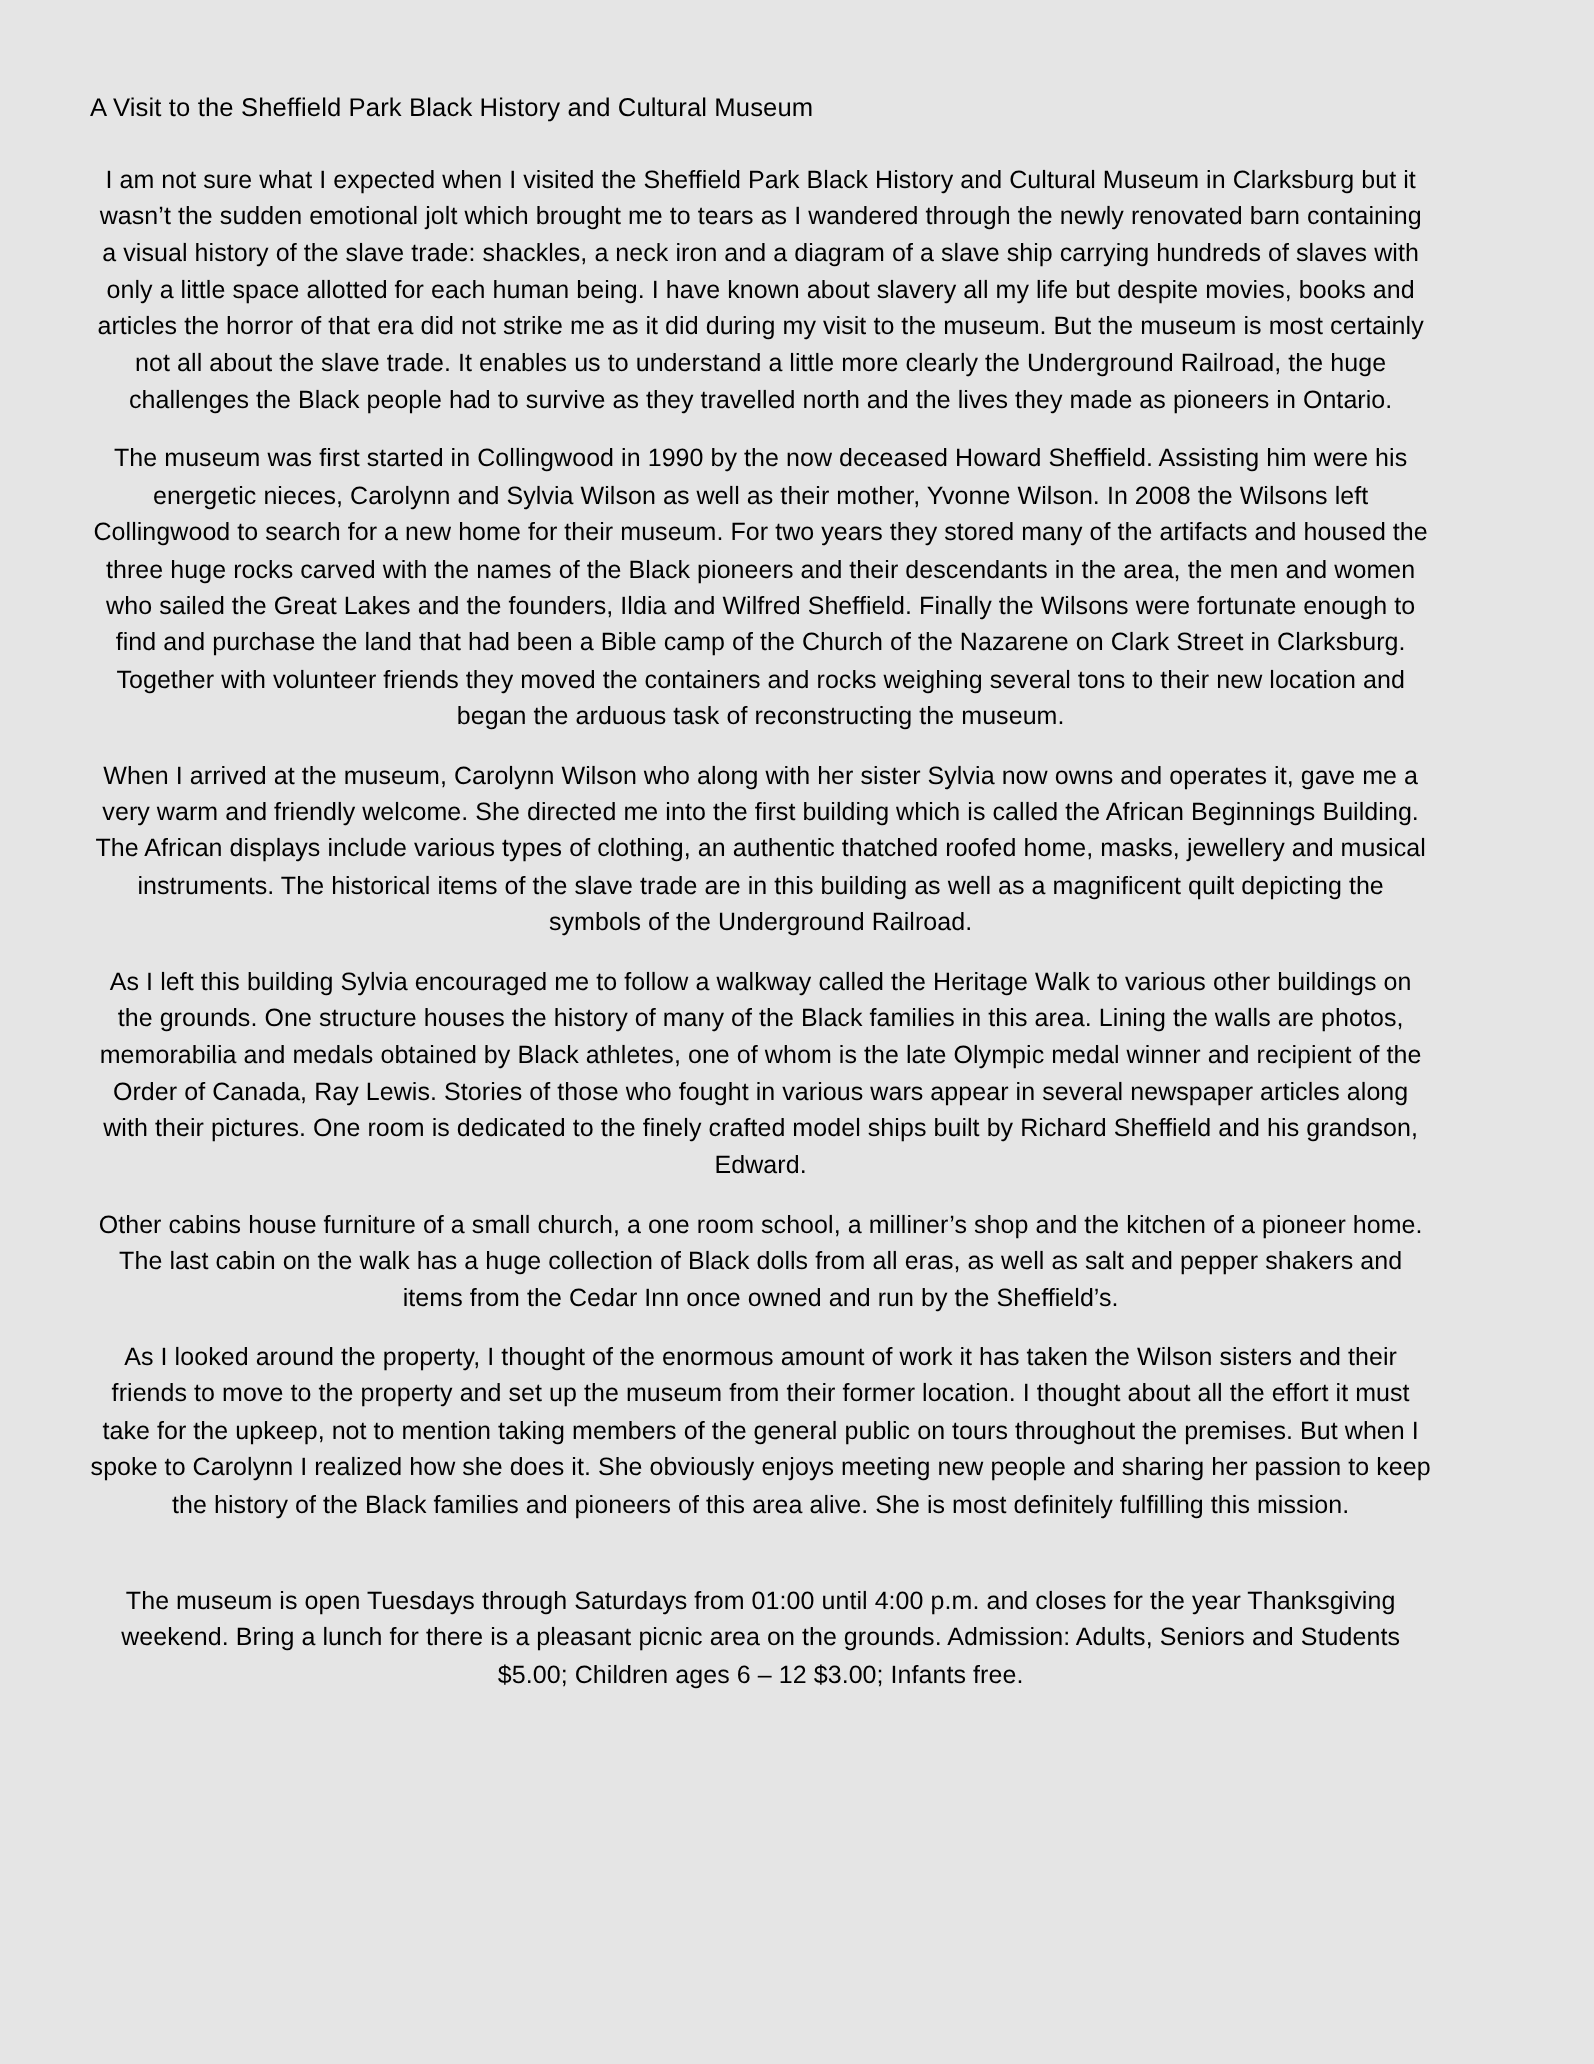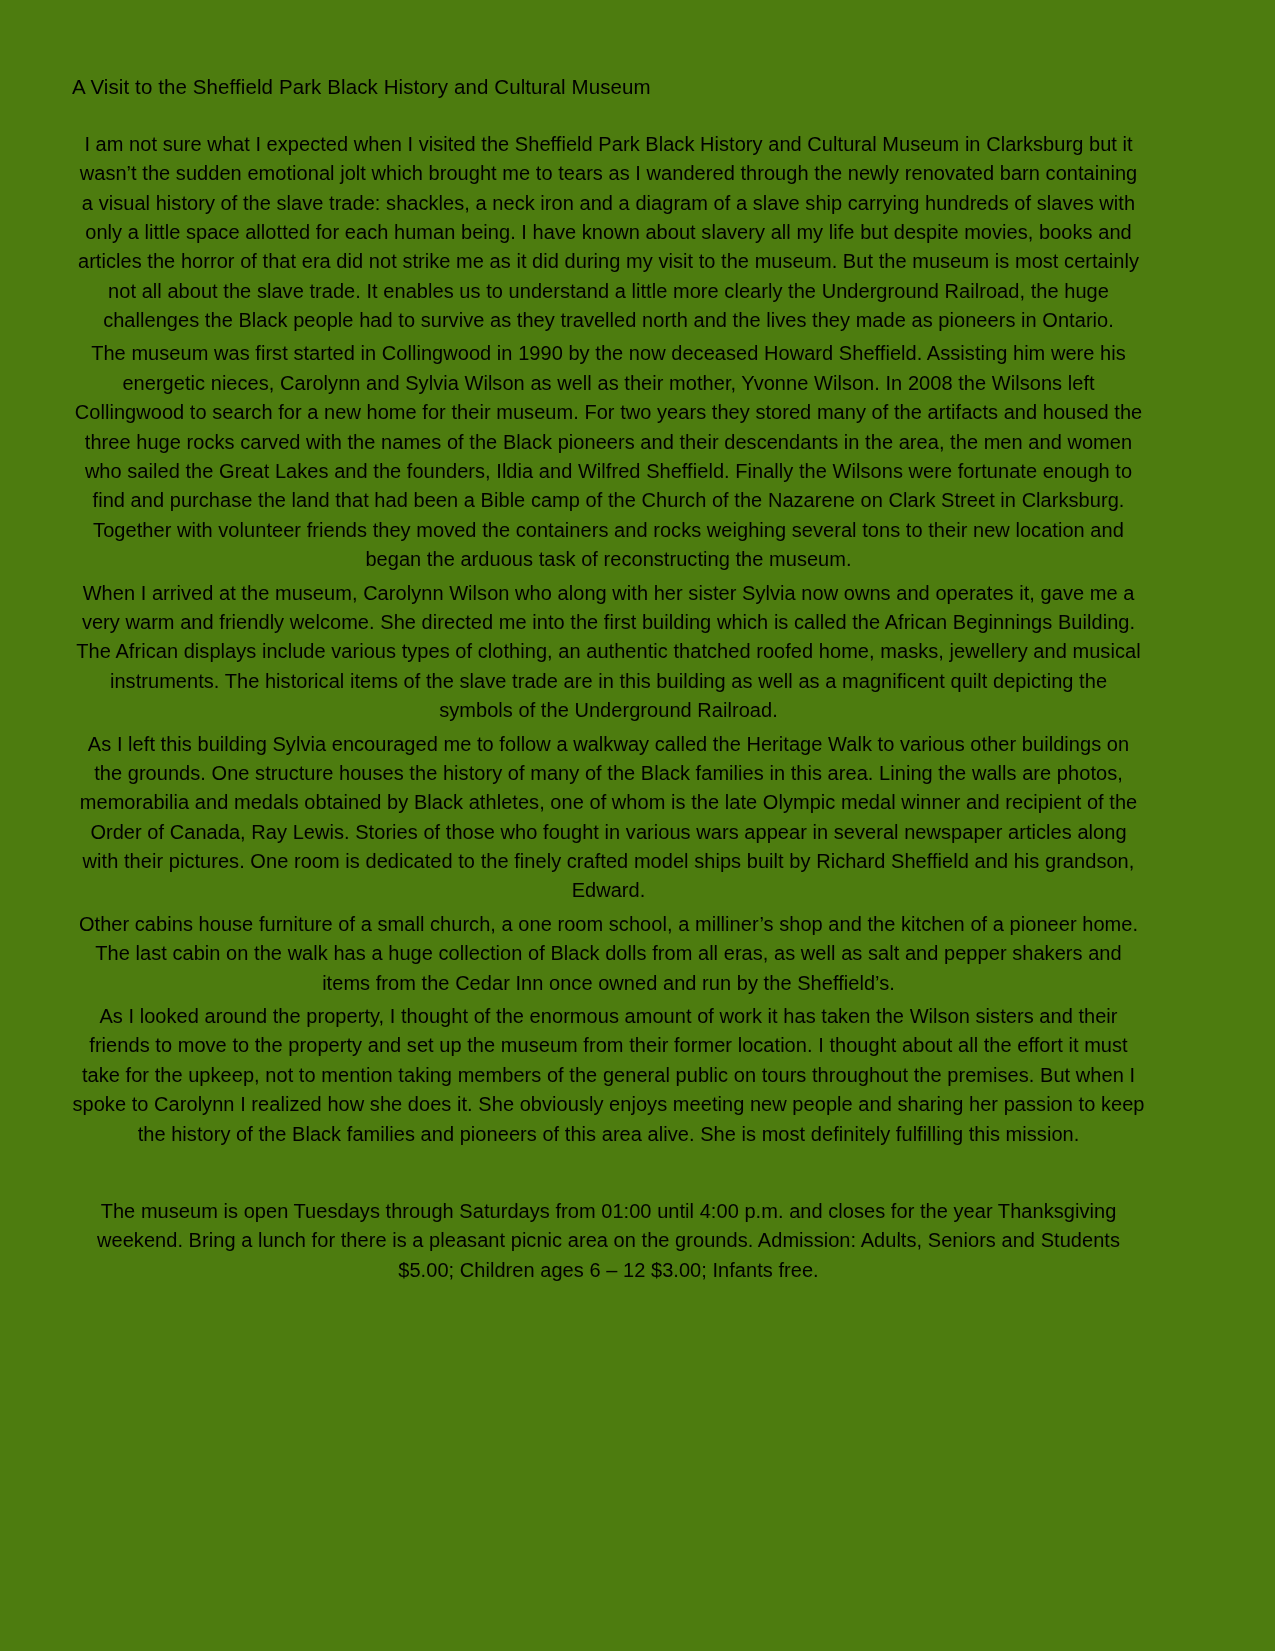--- a/index.html
+++ b/index.html
@@ -12,38 +12,38 @@
     height: 1651px;
     font-family: "Liberation Sans", sans-serif;
     color: #000000;
     -webkit-font-smoothing: antialiased;
   }
   .page {
     box-sizing: border-box;
     width: 1275px;
     min-height: 1651px;
     padding: 72px 130px 60px 72px;
-    background: #4d7c0f;
+    background: #e5e5e5;
   }
   .doc-title {
     font-size: 20.5px;
     line-height: 1.45;
     margin: 0 0 28px 0;
     font-weight: 400;
     letter-spacing: 0.1px;
   }
   .para {
     font-size: 20px;
     line-height: 1.47;
     margin: 0;
     text-align: center;
     letter-spacing: 0.05px;
   }
   .para + .para {
-    margin-top: 4px;
+    margin-top: 18px;
   }
   .gap-block {
     height: 48px;
   }
 </style>
 </head>
 <body>
 
 <div class="page">
 

